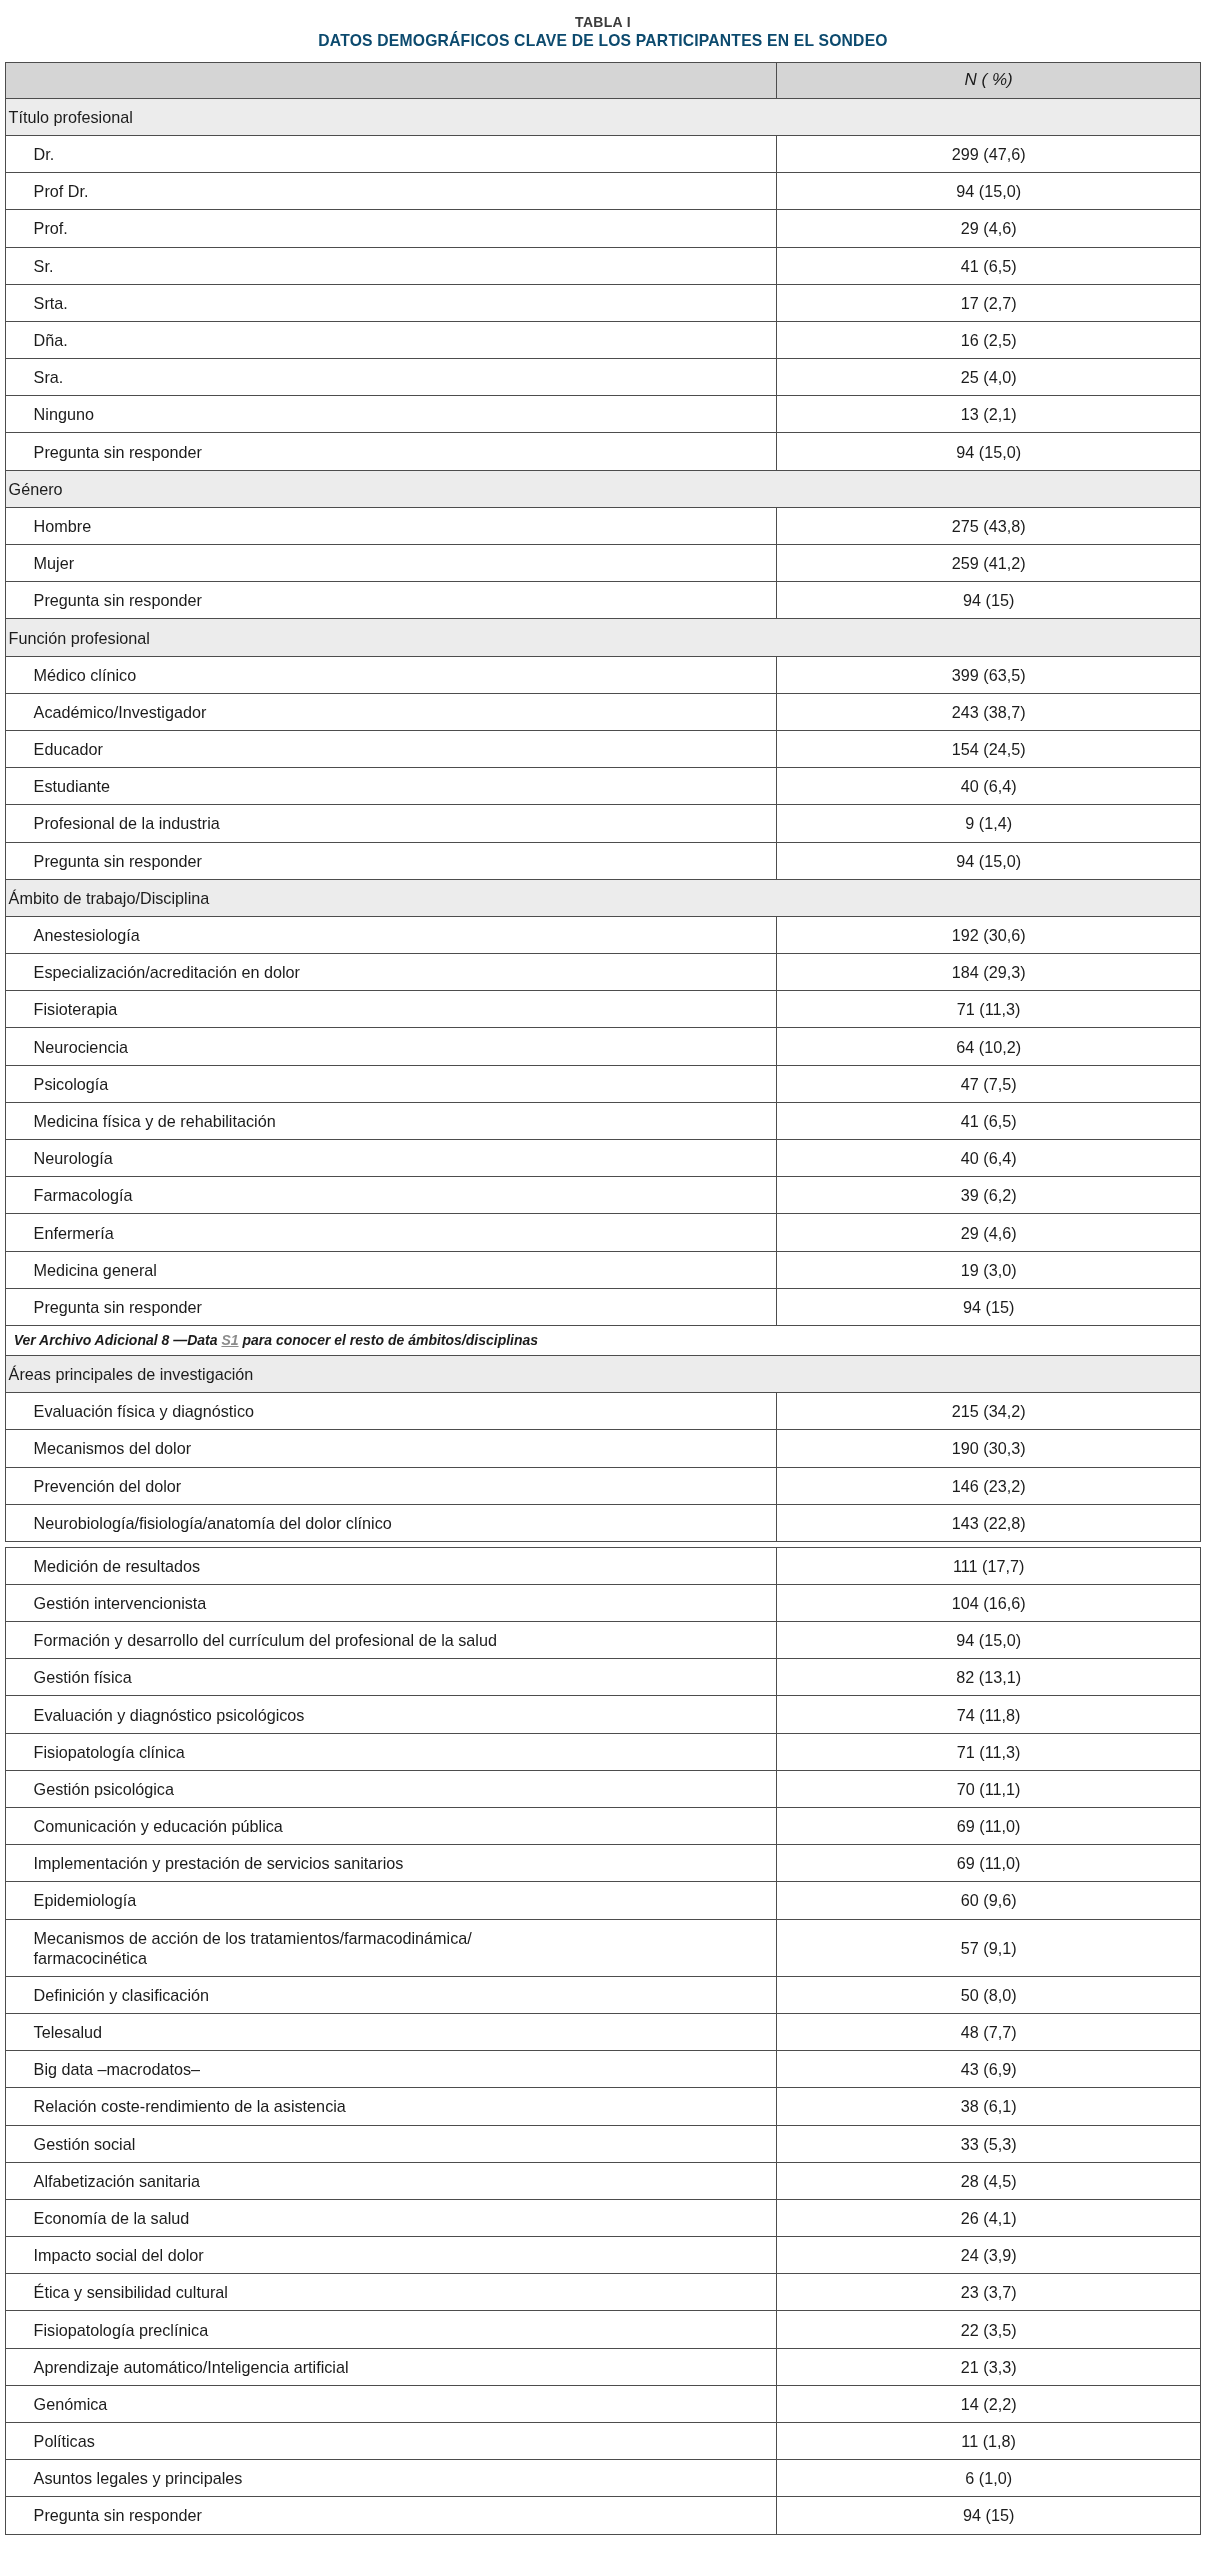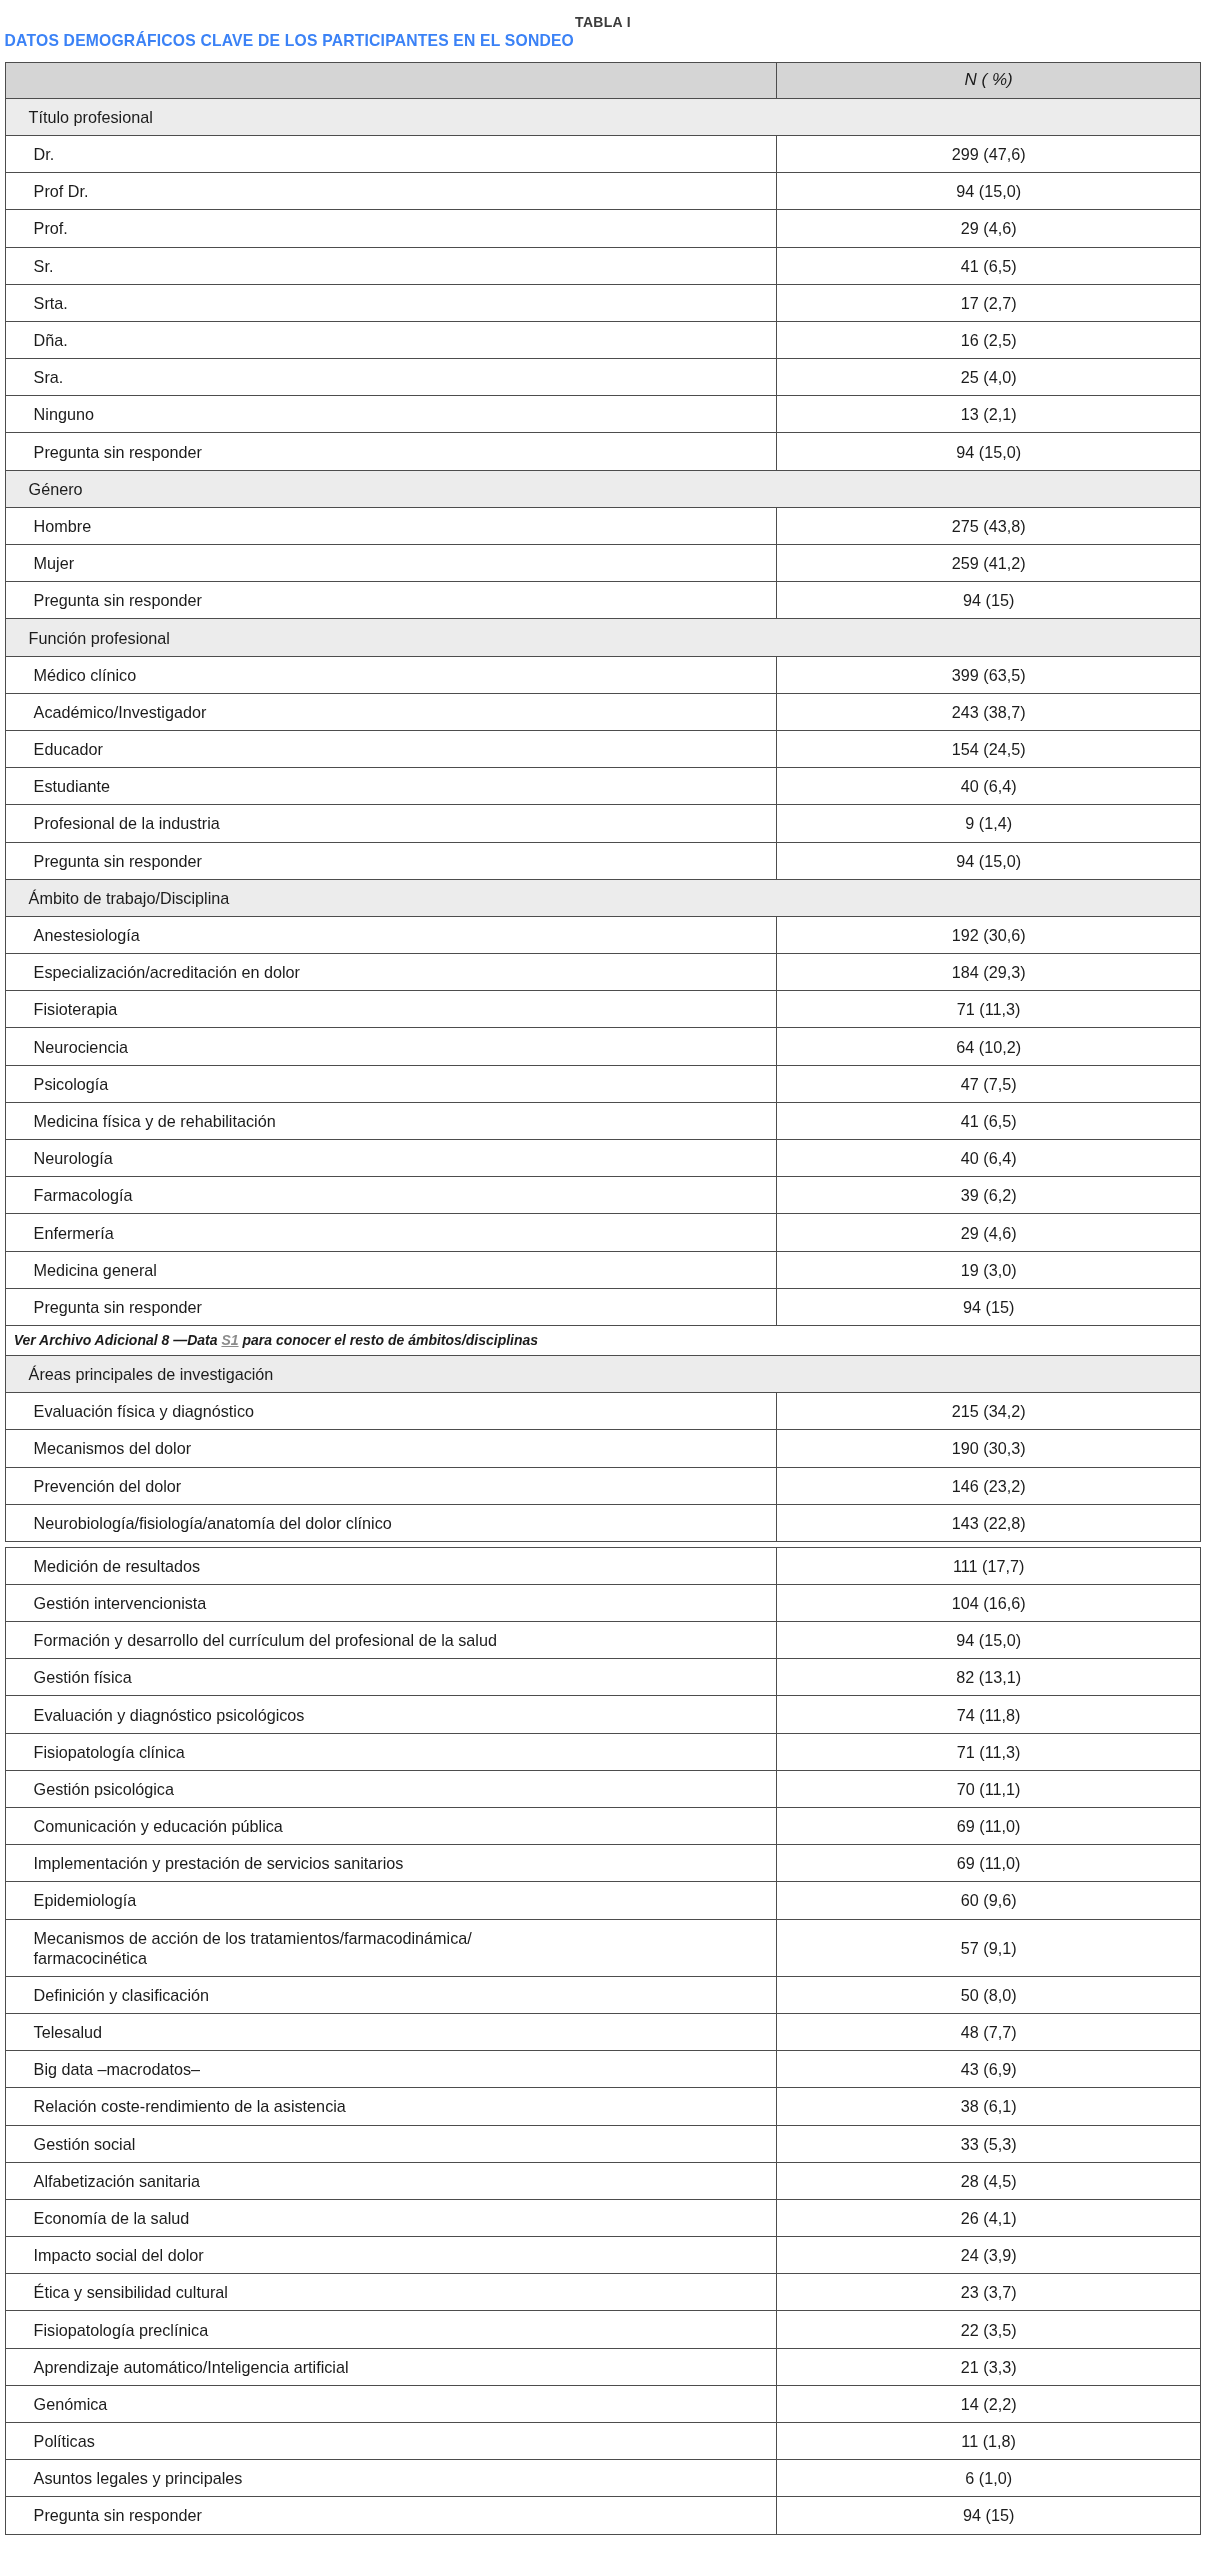--- a/index.html
+++ b/index.html
@@ -21,23 +21,24 @@
   .page{padding:9.3px 4.6px 15px;}
   .title{
     text-align:center;
     font-weight:bold;
     font-size:14px;
     color:#3c3c3c;
     margin:4.6px 0 2.3px;
     letter-spacing:0.3px;
   }
   .subtitle{
+    text-align:center;
     font-weight:bold;
     font-size:15.7px;
-    color:#3b82f6;
+    color:#0c4a6e;
     margin:0 0 11.6px;
     letter-spacing:0.2px;
   }
   table{
     border-collapse:collapse;
     width:100%;
     table-layout:fixed;
     font-size:16.2px;
   }
   col.c-label{width:64.5%;}
@@ -60,21 +61,21 @@
     vertical-align:middle;
   }
   td.label-cell{
     padding-left:28px;
     white-space:pre-line;
     overflow:hidden;
   }
   td.value-cell{text-align:center;}
   tr.section-row td{
     background:var(--section-bg);
-    padding-left:23px;
+    padding-left:3px;
   }
   tr.note-row td{
     font-style:italic;
     font-size:14px;
     line-height:17.4px;
     padding:5.8px 7px 5.8px 8.1px;
     font-weight:bold;
   }
   .note-link{
     color:var(--link);

